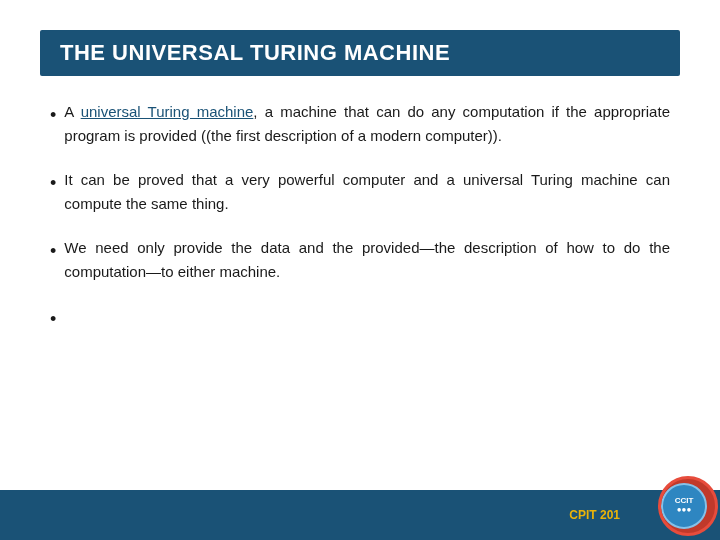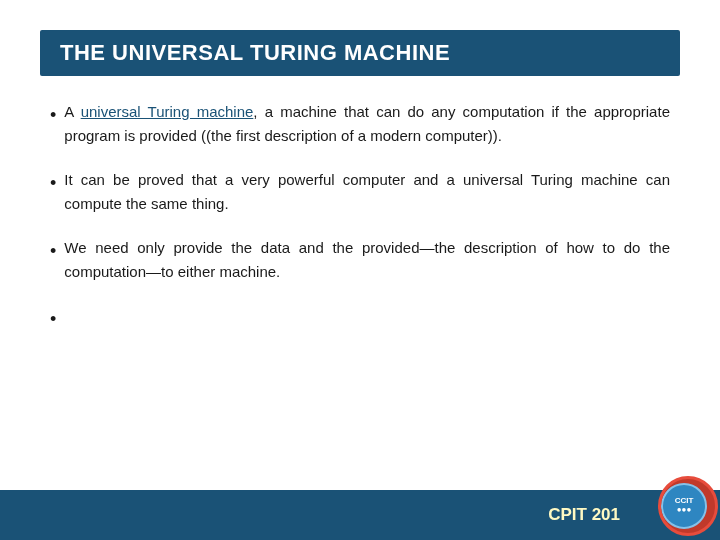--- a/index.html
+++ b/index.html
@@ -76,22 +76,22 @@
       right: 0;
       height: 50px;
       background: #1a5276;
       display: flex;
       align-items: center;
       justify-content: flex-end;
       padding-right: 100px;
     }
 
     .footer-text {
-      color: #fef9c3;
-      font-size: 17px;
+      color: #eab308;
+      font-size: 12px;
       font-weight: bold;
       margin-left: 24px;
     }
 
     .logo-circle {
       position: absolute;
       bottom: 4px;
       right: 2px;
       width: 60px;
       height: 60px;

